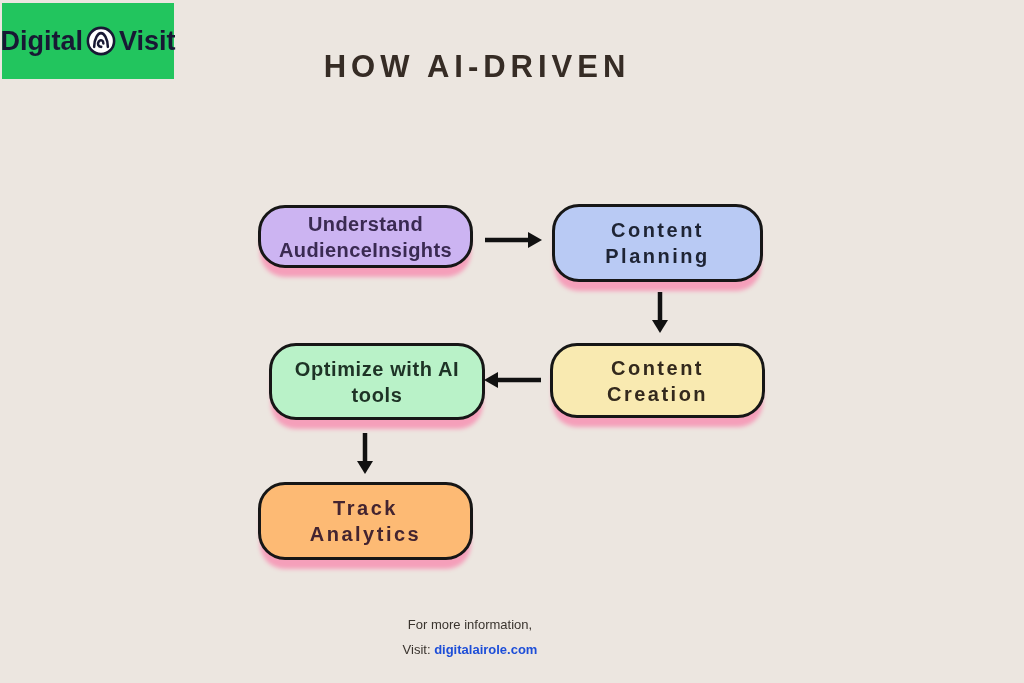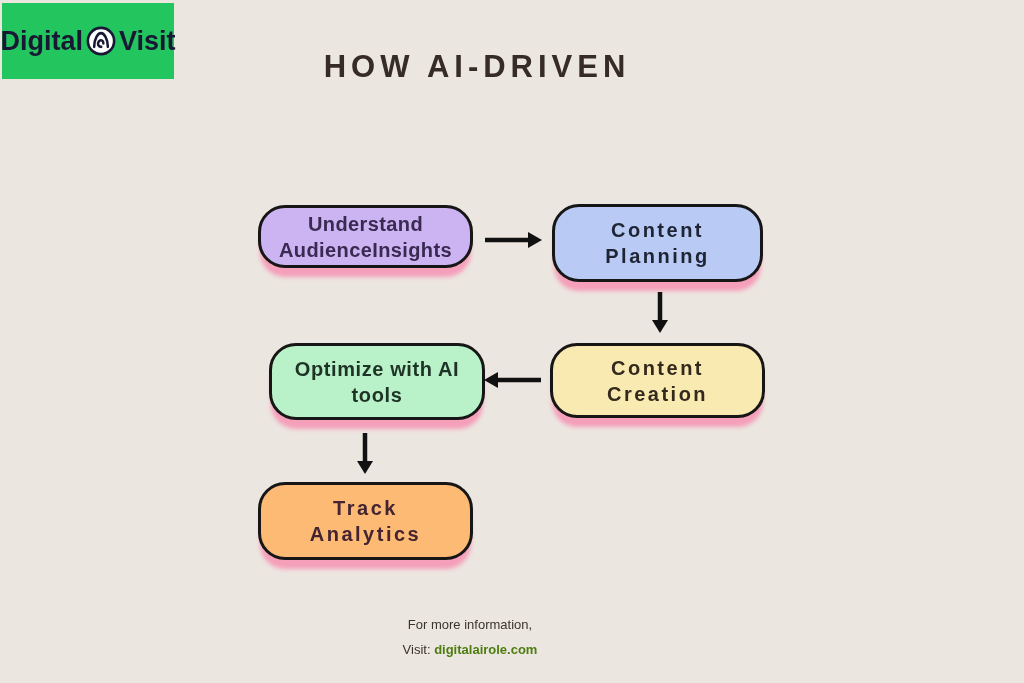--- a/index.html
+++ b/index.html
@@ -66,21 +66,21 @@
   #arrow-2 { left: 648px; top: 290px; }
   #arrow-3 { left: 482px; top: 368px; }
   #arrow-4 { left: 353px; top: 431px; }
 
   
   .footer {
     position: absolute; left: 270px; top: 612px; width: 400px;
     text-align: center; color: #3a342e;
     font-size: 13px; line-height: 25px;
   }
-  .footer b { color: #4d7c0f; }
+  .footer b { color: #1d4ed8; }
 </style>
 </head>
 <body>
 
 <div class="logo-card">
   <span class="logo-text">Digital</span>
   <span class="logo-icon">
     <svg viewBox="0 0 30 30" width="32" height="32">
       <circle cx="15" cy="15" r="12.3" fill="#ffffff" stroke="#181834" stroke-width="2.4"></circle>
       <path d="M8.6 20.5 C8.6 12.5, 12.2 7.6, 15 7.6 C17.8 7.6, 21.4 12.5, 21.4 20.5" stroke="#181834" stroke-width="2.4" fill="none" stroke-linecap="round"></path>

